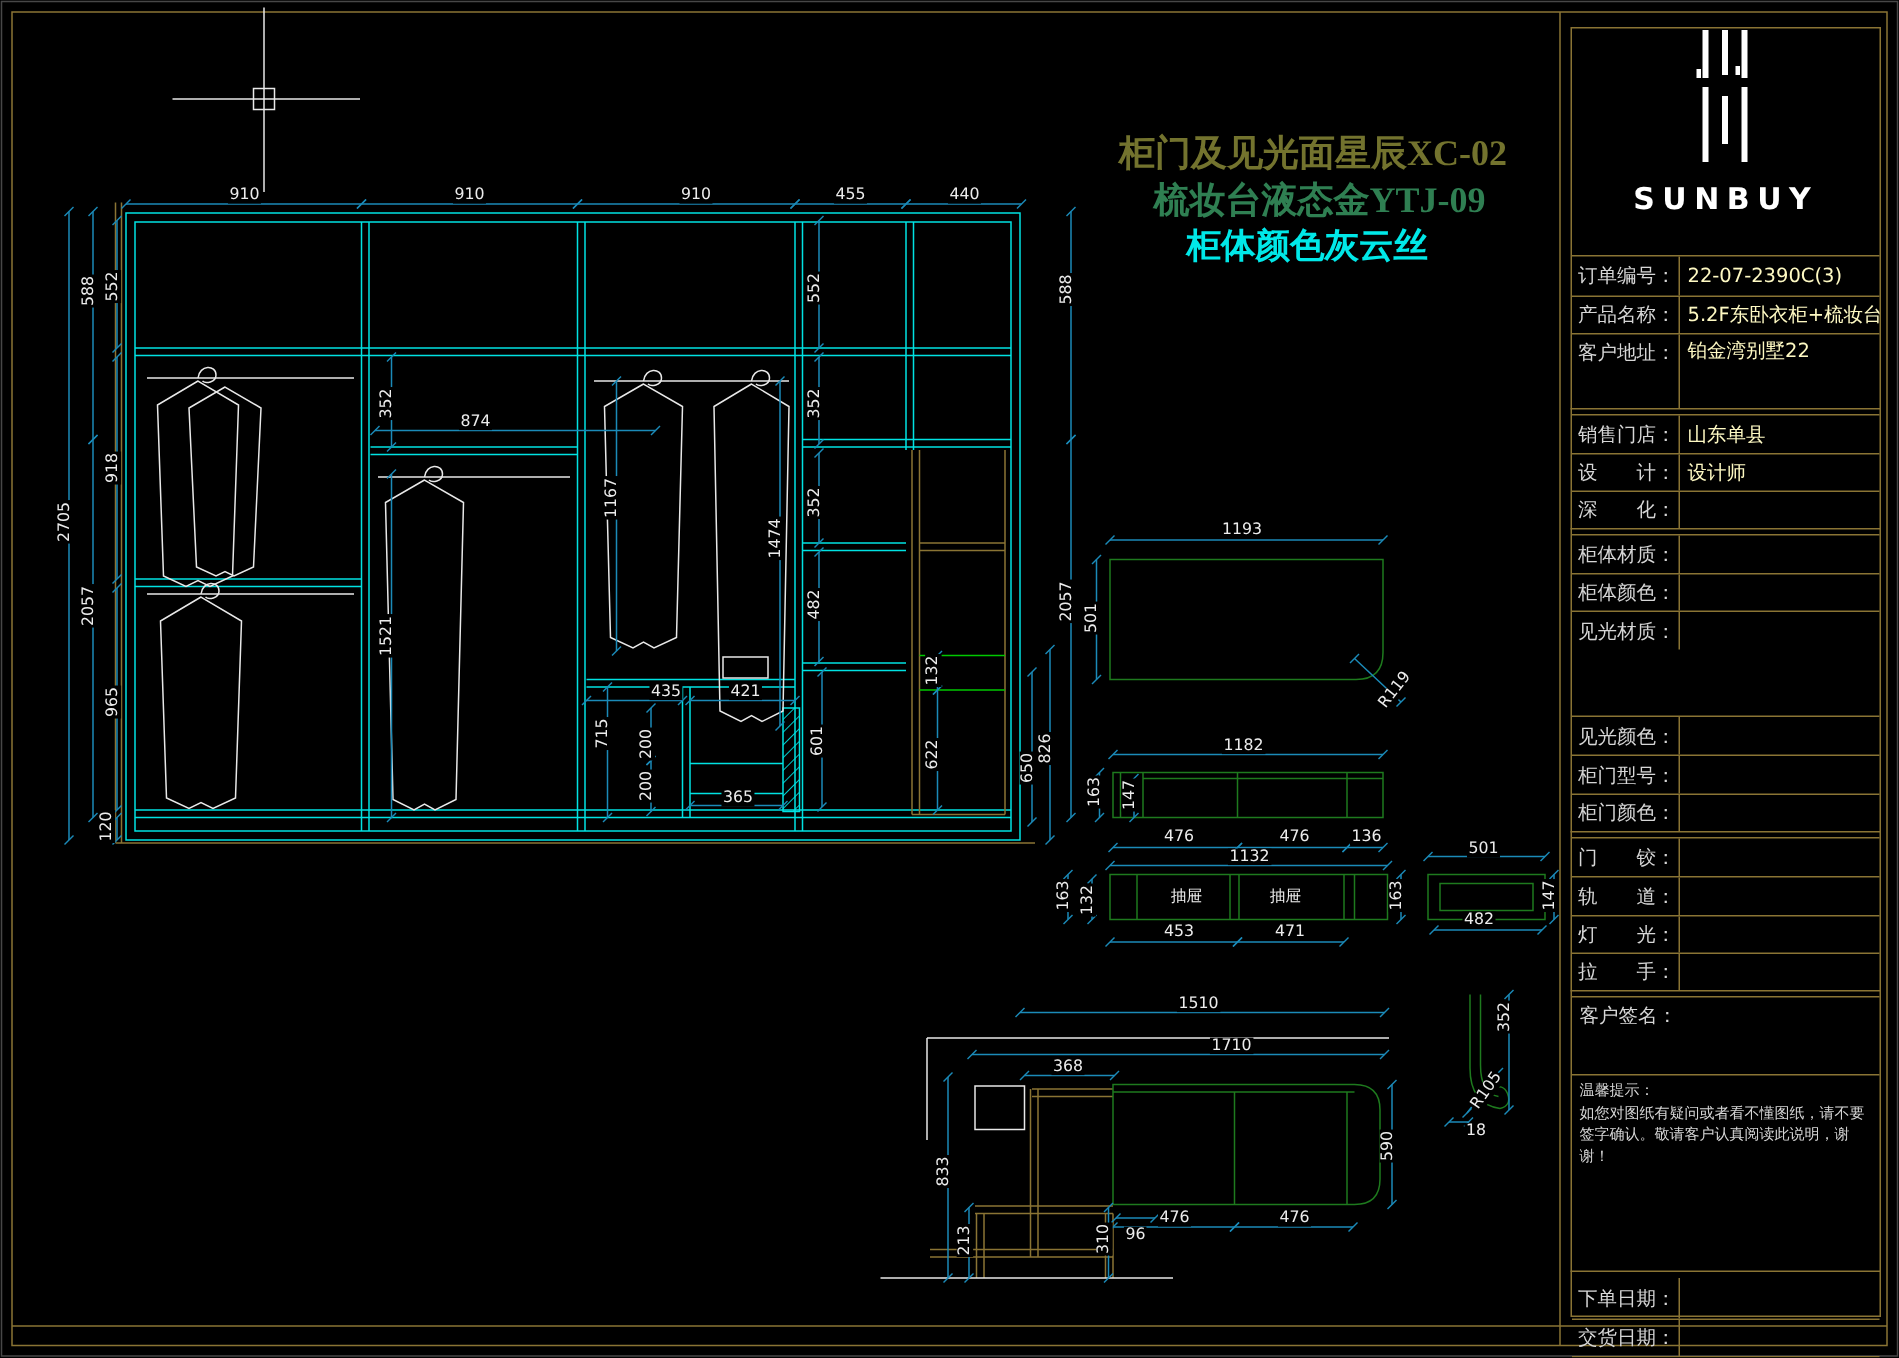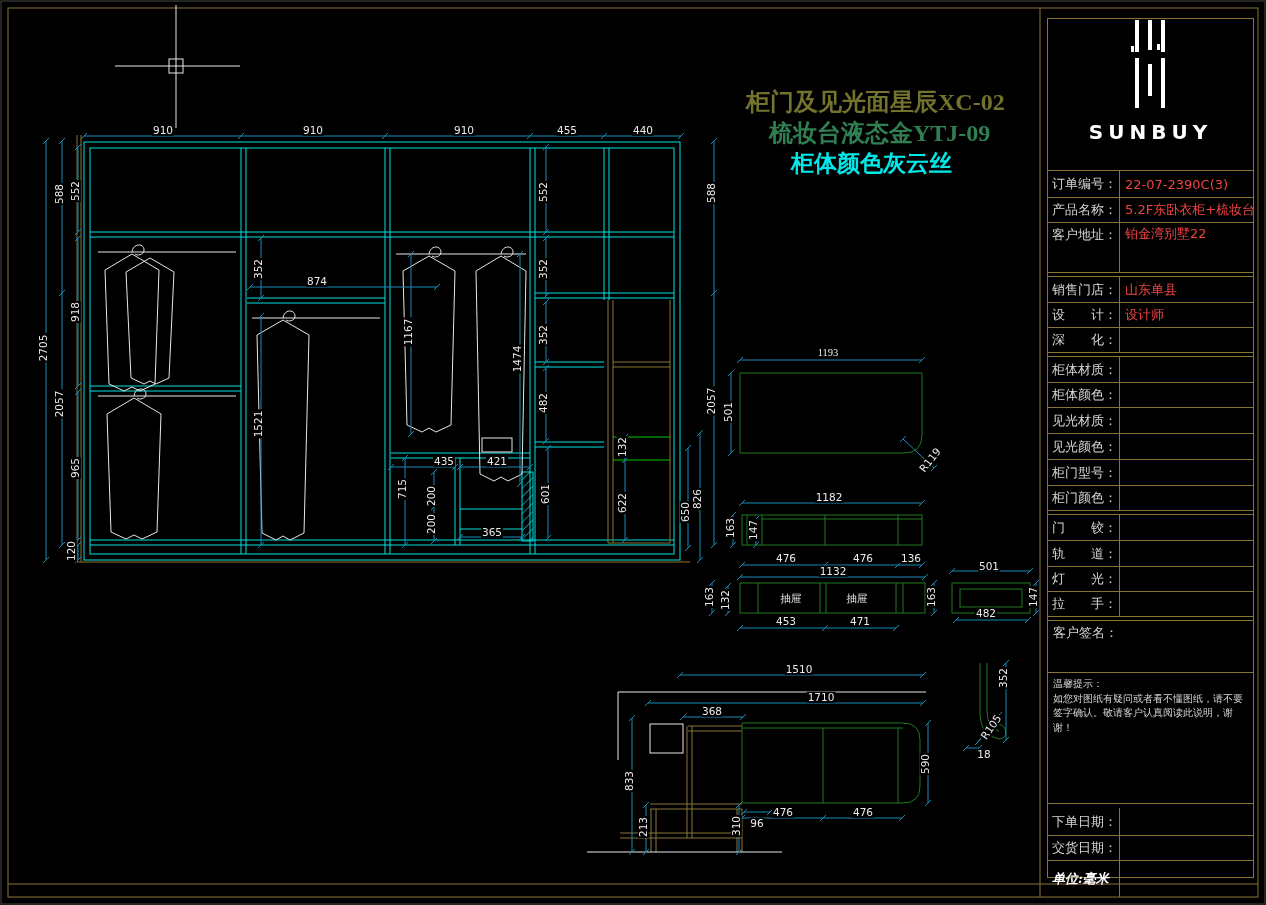--- a/index.html
+++ b/index.html
@@ -24,21 +24,21 @@
   #logo-text{color:#fff;font-weight:bold;font-size:20px;letter-spacing:5px;margin-top:8px;}
   .tbrow{display:flex;align-items:center;border-top:1px solid var(--olive);box-sizing:border-box;}
   .tbrow:first-child{border-top:none;}
   .tbrow.gap{margin-top:4px;position:relative;}
   .tbrow.gap::before{content:"";position:absolute;top:-5px;left:-1px;right:-1px;height:1px;background:var(--olive);}
   .tbrow.top{align-items:flex-start;}
   .tbrow.top .tbv{padding-top:2px;}
   .tbl{width:72px;flex:none;border-right:1px solid var(--olive);align-self:stretch;
        display:flex;align-items:center;padding-left:4px;box-sizing:border-box;}
   .tbrow.top .tbl{align-items:flex-start;padding-top:3px;}
-  .tbv{flex:1;padding-left:5px;color:#ef4444;white-space:nowrap;overflow:hidden;}
+  .tbv{flex:1;padding-left:5px;color:#fef9c3;white-space:nowrap;overflow:hidden;}
   #sign-cell{height:52px;border-top:1px solid var(--olive);margin-top:4px;position:relative;
              padding:3px 0 0 5px;box-sizing:border-box;}
   #sign-cell::before{content:"";position:absolute;top:-5px;left:-1px;right:-1px;height:1px;background:var(--olive);}
   #notice-cell{height:132px;border-top:1px solid var(--olive);padding:4px 4px 0 5px;
                box-sizing:border-box;line-height:1.45;font-size:10px;}
   #footer-row{display:flex;border-top:1px solid var(--olive);height:37px;box-sizing:border-box;}
   #unit-cell{width:72px;flex:none;border-right:1px solid var(--olive);display:flex;align-items:center;
              padding-left:4px;box-sizing:border-box;color:#fff;font-weight:bold;font-style:italic;
              font-family:"DejaVu Serif","Liberation Serif",serif;}
   #page-cell{flex:1;display:flex;align-items:center;justify-content:center;letter-spacing:2px;color:#d6d6d6;}
@@ -348,21 +348,21 @@
       <span class="dim" style="left: 543px; top: 192px; transform: translate(-50%, -50%) rotate(-90deg);">552</span>
       <span class="dim" style="left: 543px; top: 269px; transform: translate(-50%, -50%) rotate(-90deg);">352</span>
       <span class="dim" style="left: 543px; top: 335px; transform: translate(-50%, -50%) rotate(-90deg);">352</span>
       <span class="dim" style="left: 543px; top: 403px; transform: translate(-50%, -50%) rotate(-90deg);">482</span>
       <span class="dim" style="left: 622px; top: 447px; transform: translate(-50%, -50%) rotate(-90deg);">132</span>
       <span class="dim" style="left: 622px; top: 503px; transform: translate(-50%, -50%) rotate(-90deg);">622</span>
       <span class="dim" style="left: 685px; top: 512px; transform: translate(-50%, -50%) rotate(-90deg);">650</span>
       <span class="dim" style="left: 697px; top: 499px; transform: translate(-50%, -50%) rotate(-90deg);">826</span>
       <span class="dim" style="left: 711px; top: 193px; transform: translate(-50%, -50%) rotate(-90deg);">588</span>
       <span class="dim" style="left: 711px; top: 401px; transform: translate(-50%, -50%) rotate(-90deg);">2057</span>
-      <span class="dim" style="left: 828px; top: 353px; transform: translate(-50%, -50%); font-family: Liberation Serif, serif;">1193</span>
+      <span class="dim" style="left: 828px; top: 353px; transform: translate(-50%, -50%);">1193</span>
       <span class="dim" style="left: 728px; top: 412px; transform: translate(-50%, -50%) rotate(-90deg);">501</span>
       <span class="dim" style="left: 930px; top: 460px; transform: translate(-50%, -50%) rotate(-52deg);">R119</span>
       <span class="dim" style="left: 829px; top: 497px; transform: translate(-50%, -50%);">1182</span>
       <span class="dim" style="left: 730px; top: 528px; transform: translate(-50%, -50%) rotate(-90deg);">163</span>
       <span class="dim" style="left: 753px; top: 530px; transform: translate(-50%, -50%) rotate(-90deg);">147</span>
       <span class="dim" style="left: 786px; top: 558px; transform: translate(-50%, -50%);">476</span>
       <span class="dim" style="left: 863px; top: 558px; transform: translate(-50%, -50%);">476</span>
       <span class="dim" style="left: 911px; top: 558px; transform: translate(-50%, -50%);">136</span>
       <span class="dim" style="left: 833px; top: 571px; transform: translate(-50%, -50%);">1132</span>
       <span class="dim" style="left: 791px; top: 598px; transform: translate(-50%, -50%);">抽屉</span>
@@ -440,21 +440,21 @@
           <div class="tbv"></div>
         </div>
         <div class="tbrow" style="height: 25px;">
           <div class="tbl">柜体颜色：</div>
           <div class="tbv"></div>
         </div>
         <div class="tbrow" style="height: 26px;">
           <div class="tbl">见光材质：</div>
           <div class="tbv"></div>
         </div>
-        <div class="tbrow" style="height: 26px;">
+        <div class="tbrow" style="height: 26px; margin-top: 44px;">
           <div class="tbl">见光颜色：</div>
           <div class="tbv"></div>
         </div>
         <div class="tbrow" style="height: 26px;">
           <div class="tbl">柜门型号：</div>
           <div class="tbv"></div>
         </div>
         <div class="tbrow" style="height: 25px;">
           <div class="tbl">柜门颜色：</div>
           <div class="tbv"></div>

